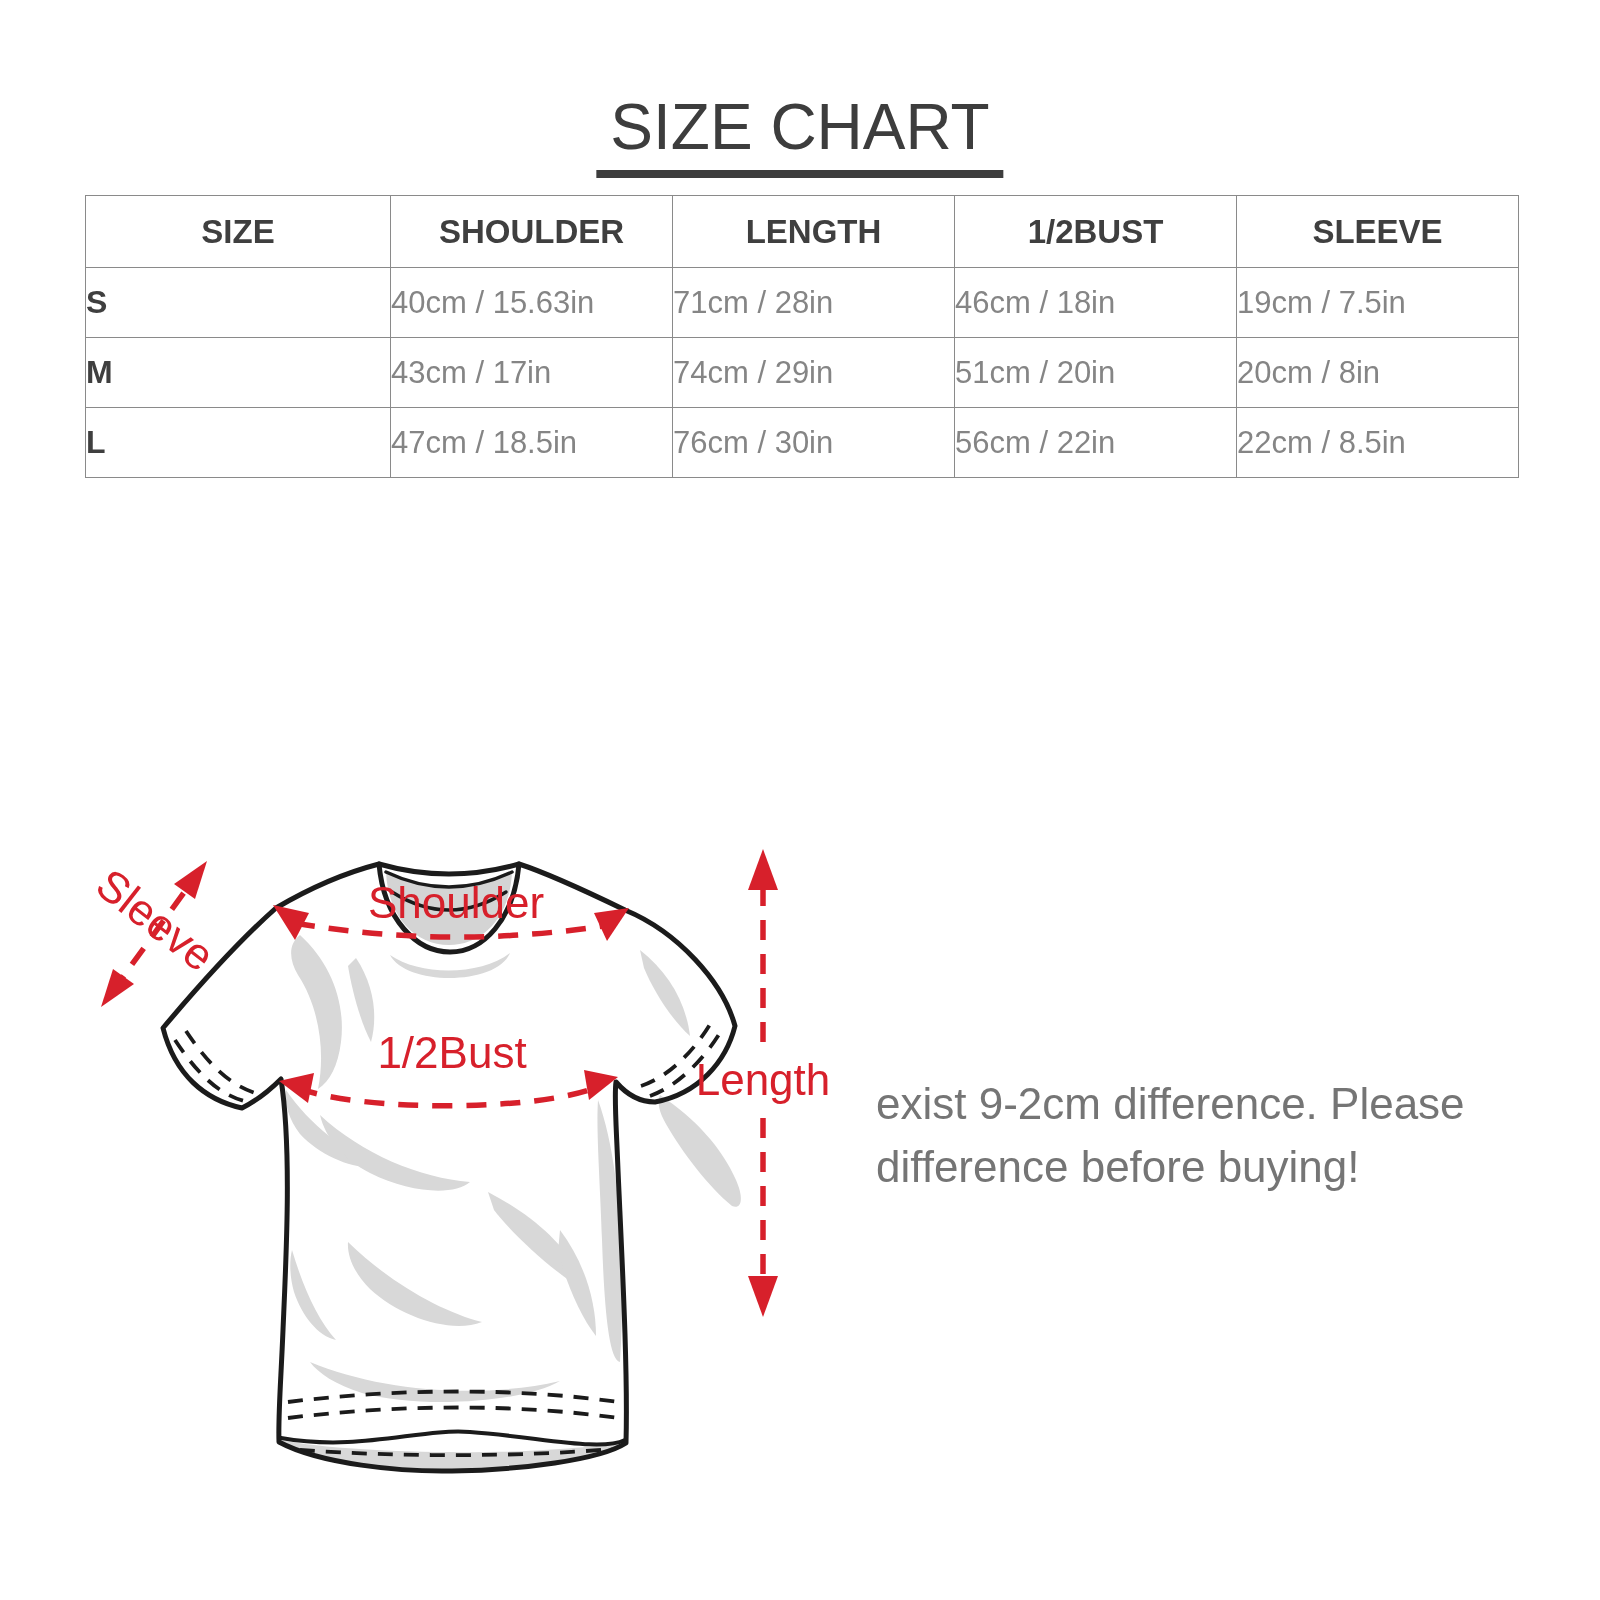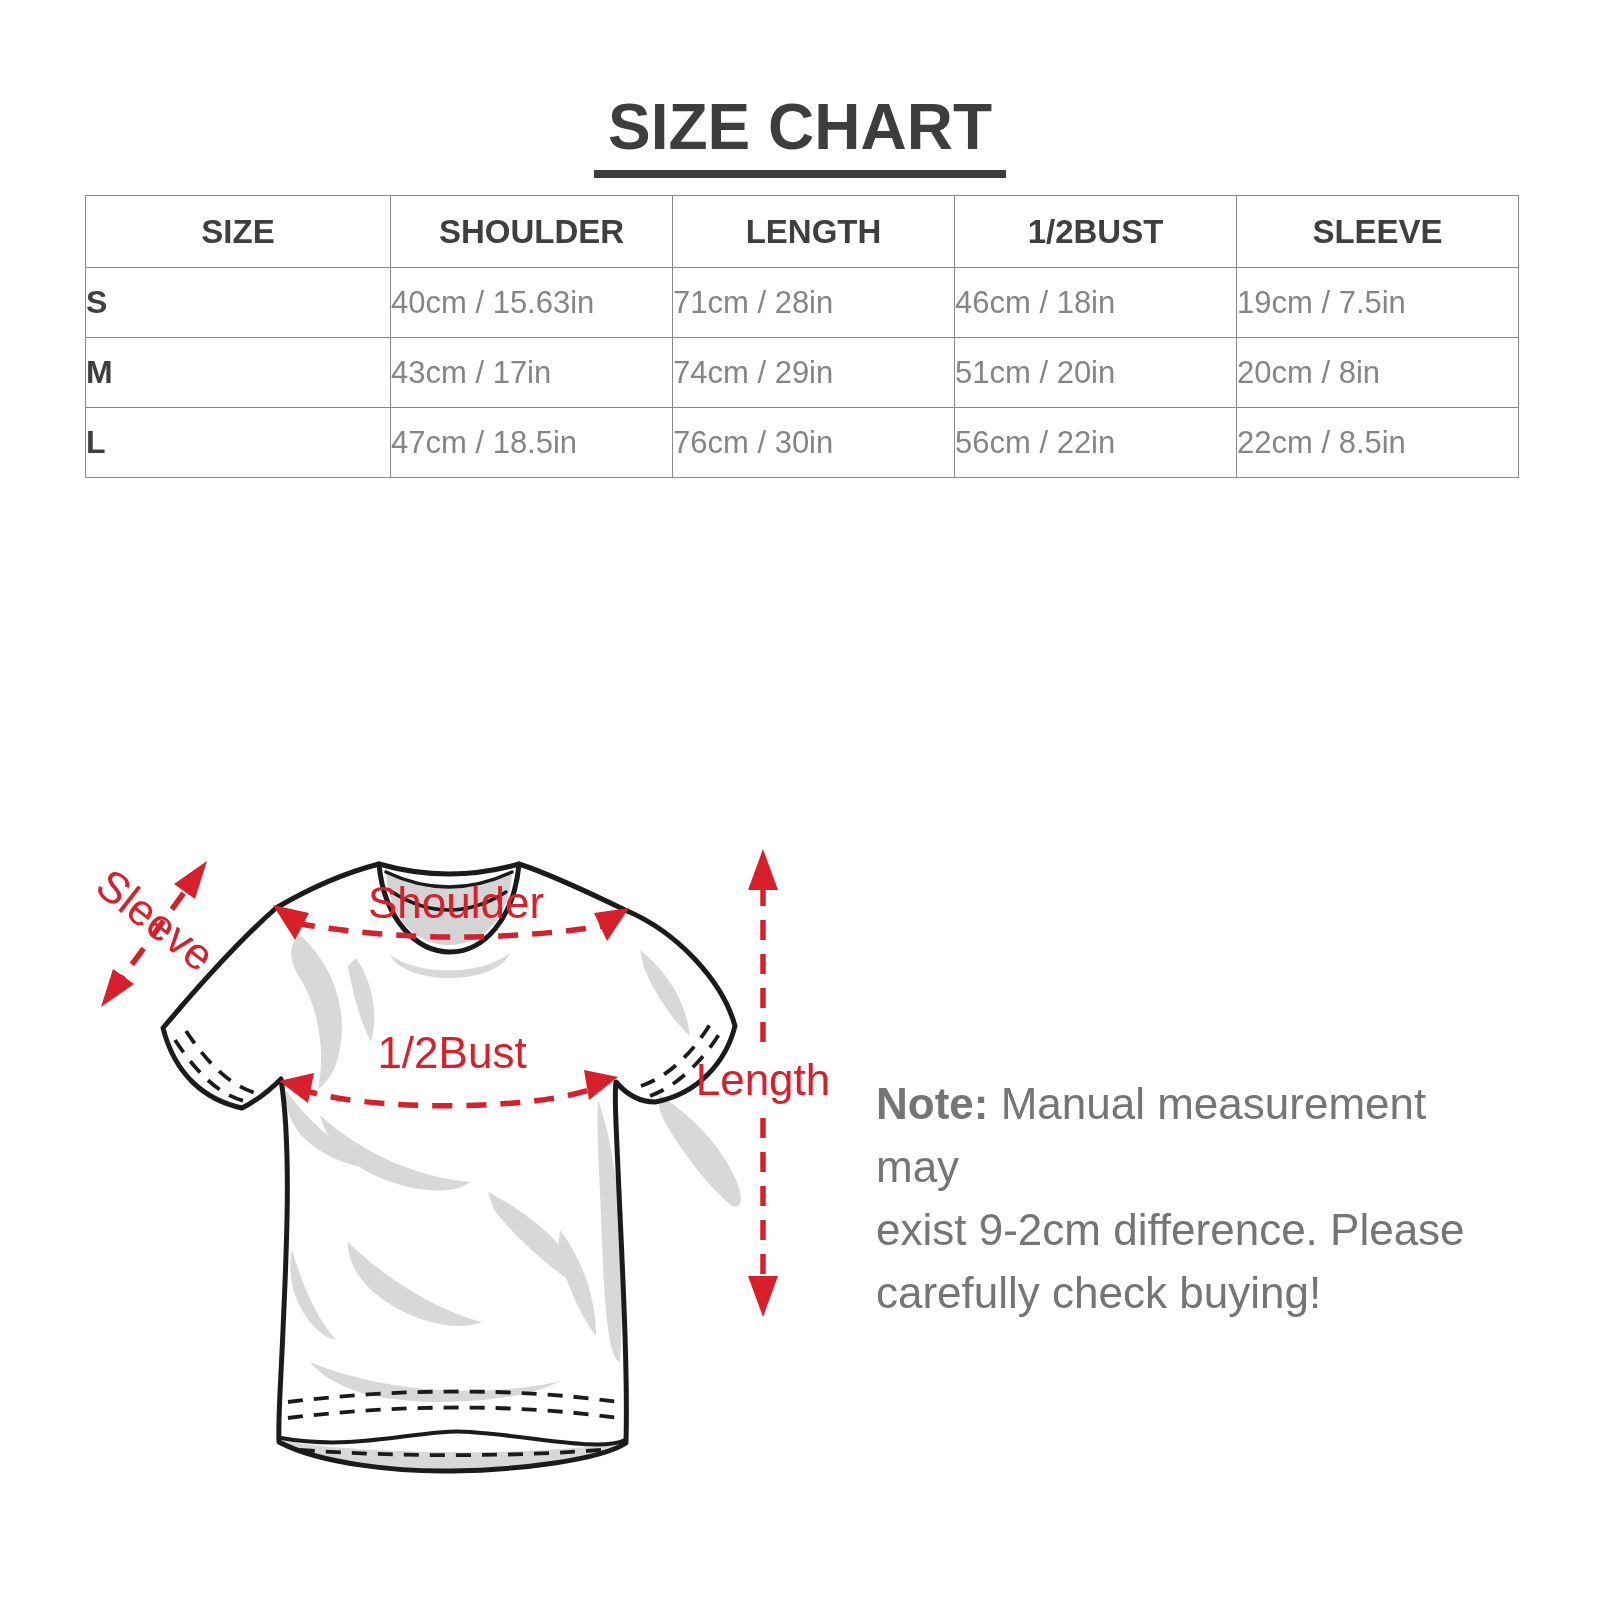--- a/index.html
+++ b/index.html
@@ -2,21 +2,21 @@
 <html style="--red: #d7202b; --title: #3d3d3d; --header: #3f3f3f; --cell: #858585; --border: #8a8a8a; --note: #757575; --outline: #1b1b1b; --shade: #d8d8d8;"><head>
 <meta charset="utf-8">
 <style>
   html,body{margin:0;padding:0;}
   body{
     width:1600px;height:1600px;position:relative;background:#ffffff;
     font-family:"Liberation Sans",sans-serif;overflow:hidden;
   }
   .title{
     position:absolute;top:90px;left:50%;transform:translateX(-50%);
-    font-size:64px;font-weight:bold;letter-spacing:0px;color:var(--title);
+    font-size:64px;font-weight:normal;letter-spacing:0px;color:var(--title);
     padding:0 14px 6px 14px;border-bottom:8px solid var(--title);white-space:nowrap;
   }
   table.size-table{
     position:absolute;left:85px;top:195px;width:1433px;
     border-collapse:collapse;table-layout:fixed;
   }
   table.size-table col.c0{width:305px;}
   table.size-table col.cx{width:282px;}
   table.size-table th,table.size-table td{
     border:1px solid var(--border);vertical-align:middle;
@@ -165,16 +165,15 @@
   <g>
     <path class="rdash" d="M 763,886 L 763,1042"></path>
     <path class="rdash" d="M 763,1118 L 763,1280"></path>
     <polygon class="rhead" points="763,849 748,890 778,890"></polygon>
     <polygon class="rhead" points="763,1317 748,1276 778,1276"></polygon>
     <text class="rlabel" x="763" y="1095" text-anchor="middle">Length</text>
   </g>
 </svg>
 
 <div class="note">
-  <div><b>Note:</b> <span>Manual measurement may</span></div>
   <div>exist 9-2cm difference. Please</div>
-  <div>carefully check buying!</div>
+  <div>difference before buying!</div>
 </div>
 
 </body></html>

